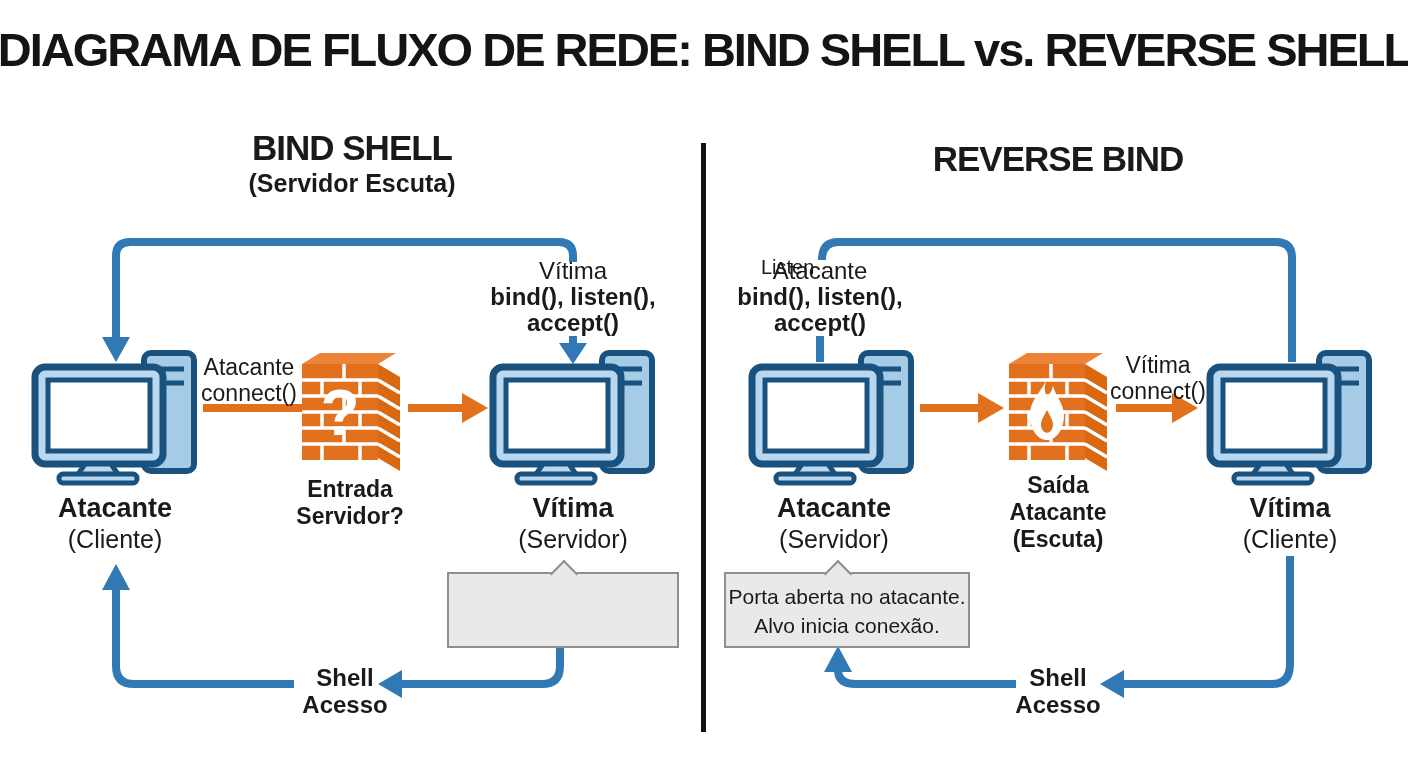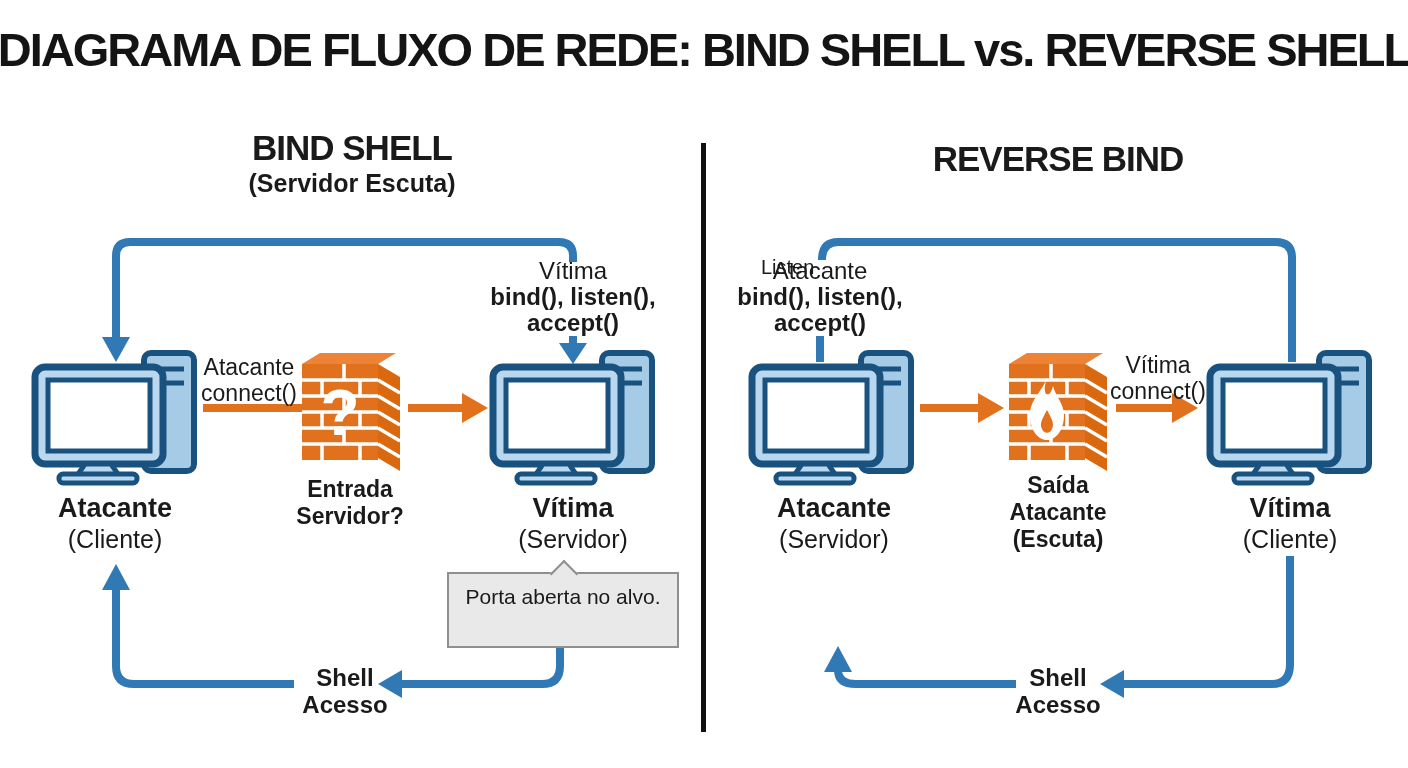--- a/index.html
+++ b/index.html
@@ -191,21 +191,25 @@
     <div class="node-name">Atacante</div>
     <div class="node-role">(Servidor)</div>
   </div>
   <div class="t-center" style="left:1290px;top:492px;">
     <div class="node-name">Vítima</div>
     <div class="node-role">(Cliente)</div>
   </div>
 
   <div class="tooltip" style="left:447px;top:572px;width:232px;height:76px;">
     <div class="ptr" style="left:calc(50% - 9px);"></div>
-    <div>Porta aberta no alvo.</div>
+  </div>
+  <div class="tooltip" style="left:724px;top:572px;width:246px;height:76px;">
+    <div class="ptr" style="left:102px;"></div>
+    <div>Porta aberta no atacante.</div>
+    <div>Alvo inicia conexão.</div>
   </div>
 
   <div class="t-center shell-lbl" style="left:345px;top:664px;">
     <div>Shell</div>
     <div>Acesso</div>
   </div>
   <div class="t-center shell-lbl" style="left:1058px;top:664px;">
     <div>Shell</div>
     <div>Acesso</div>
   </div>

